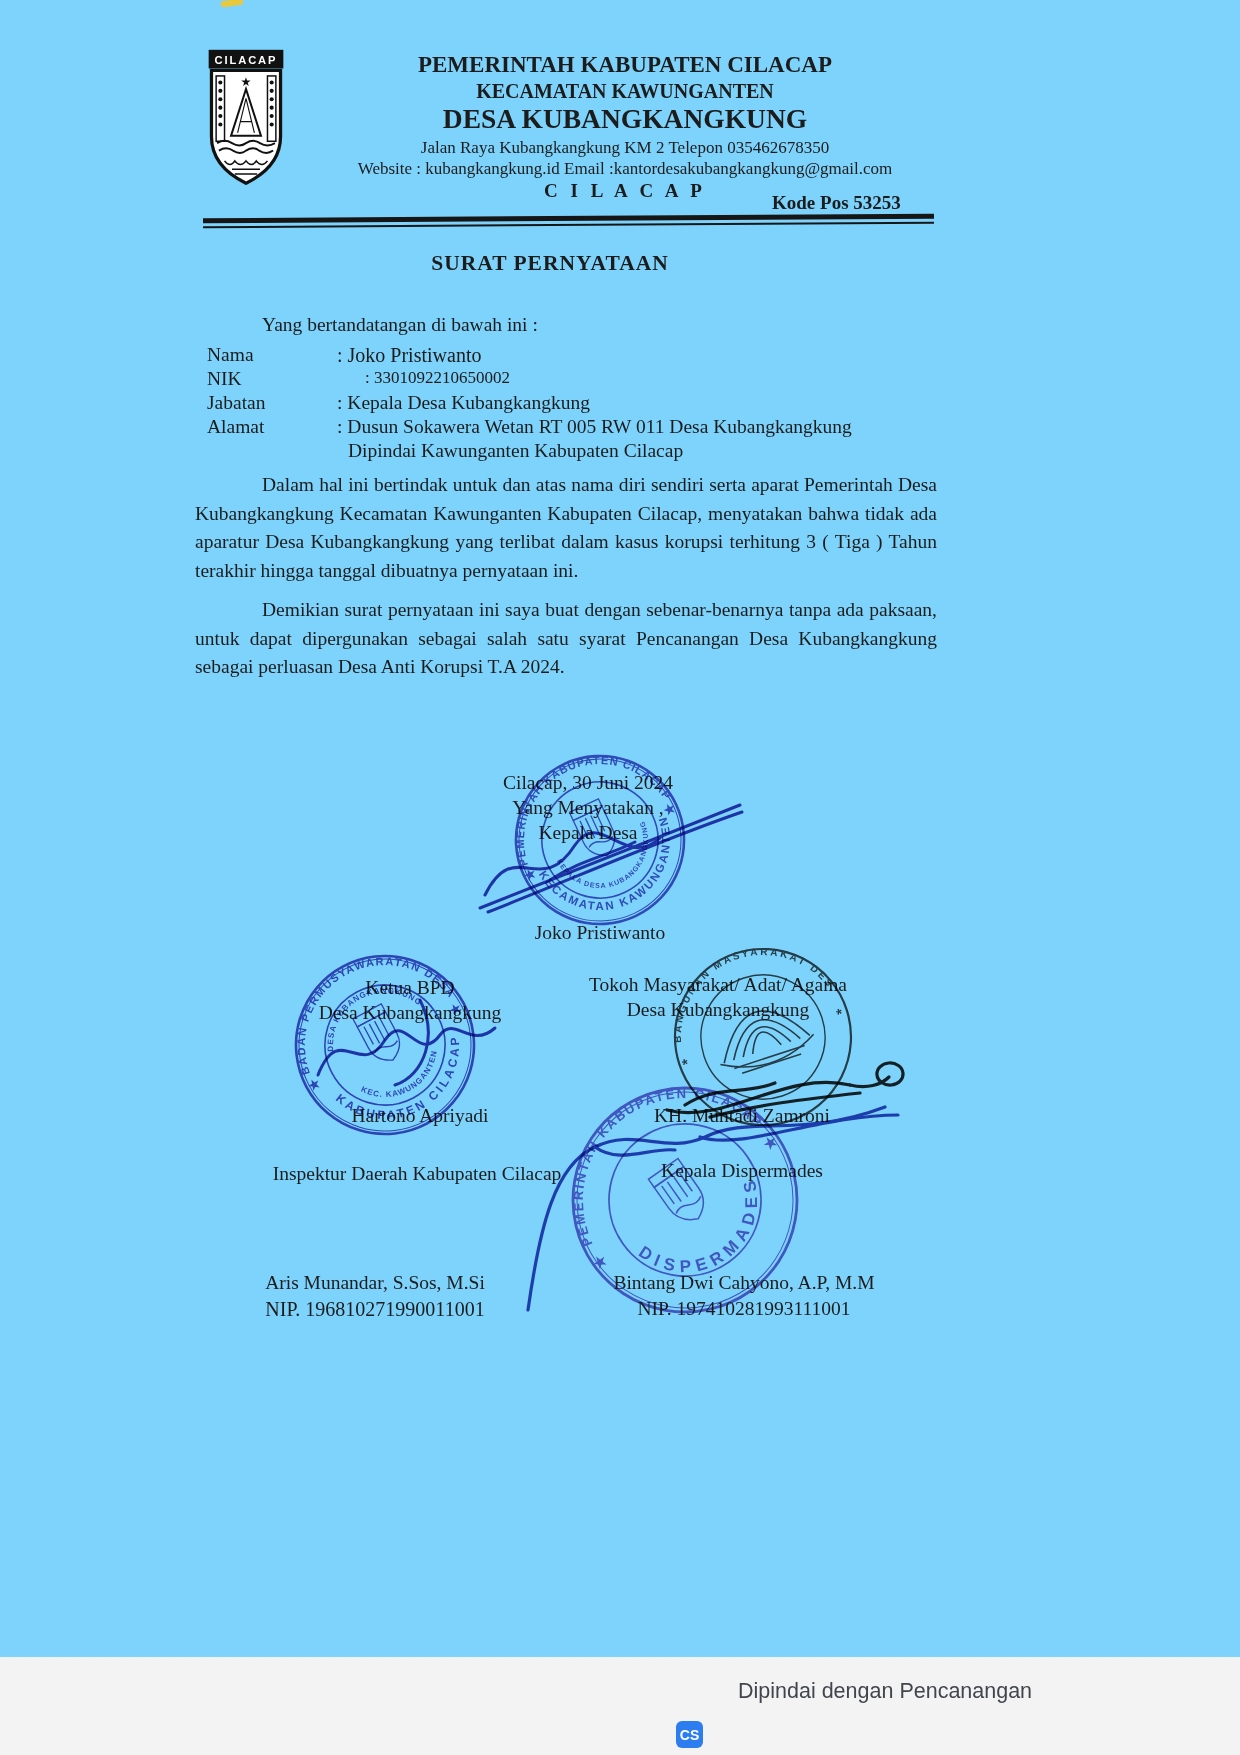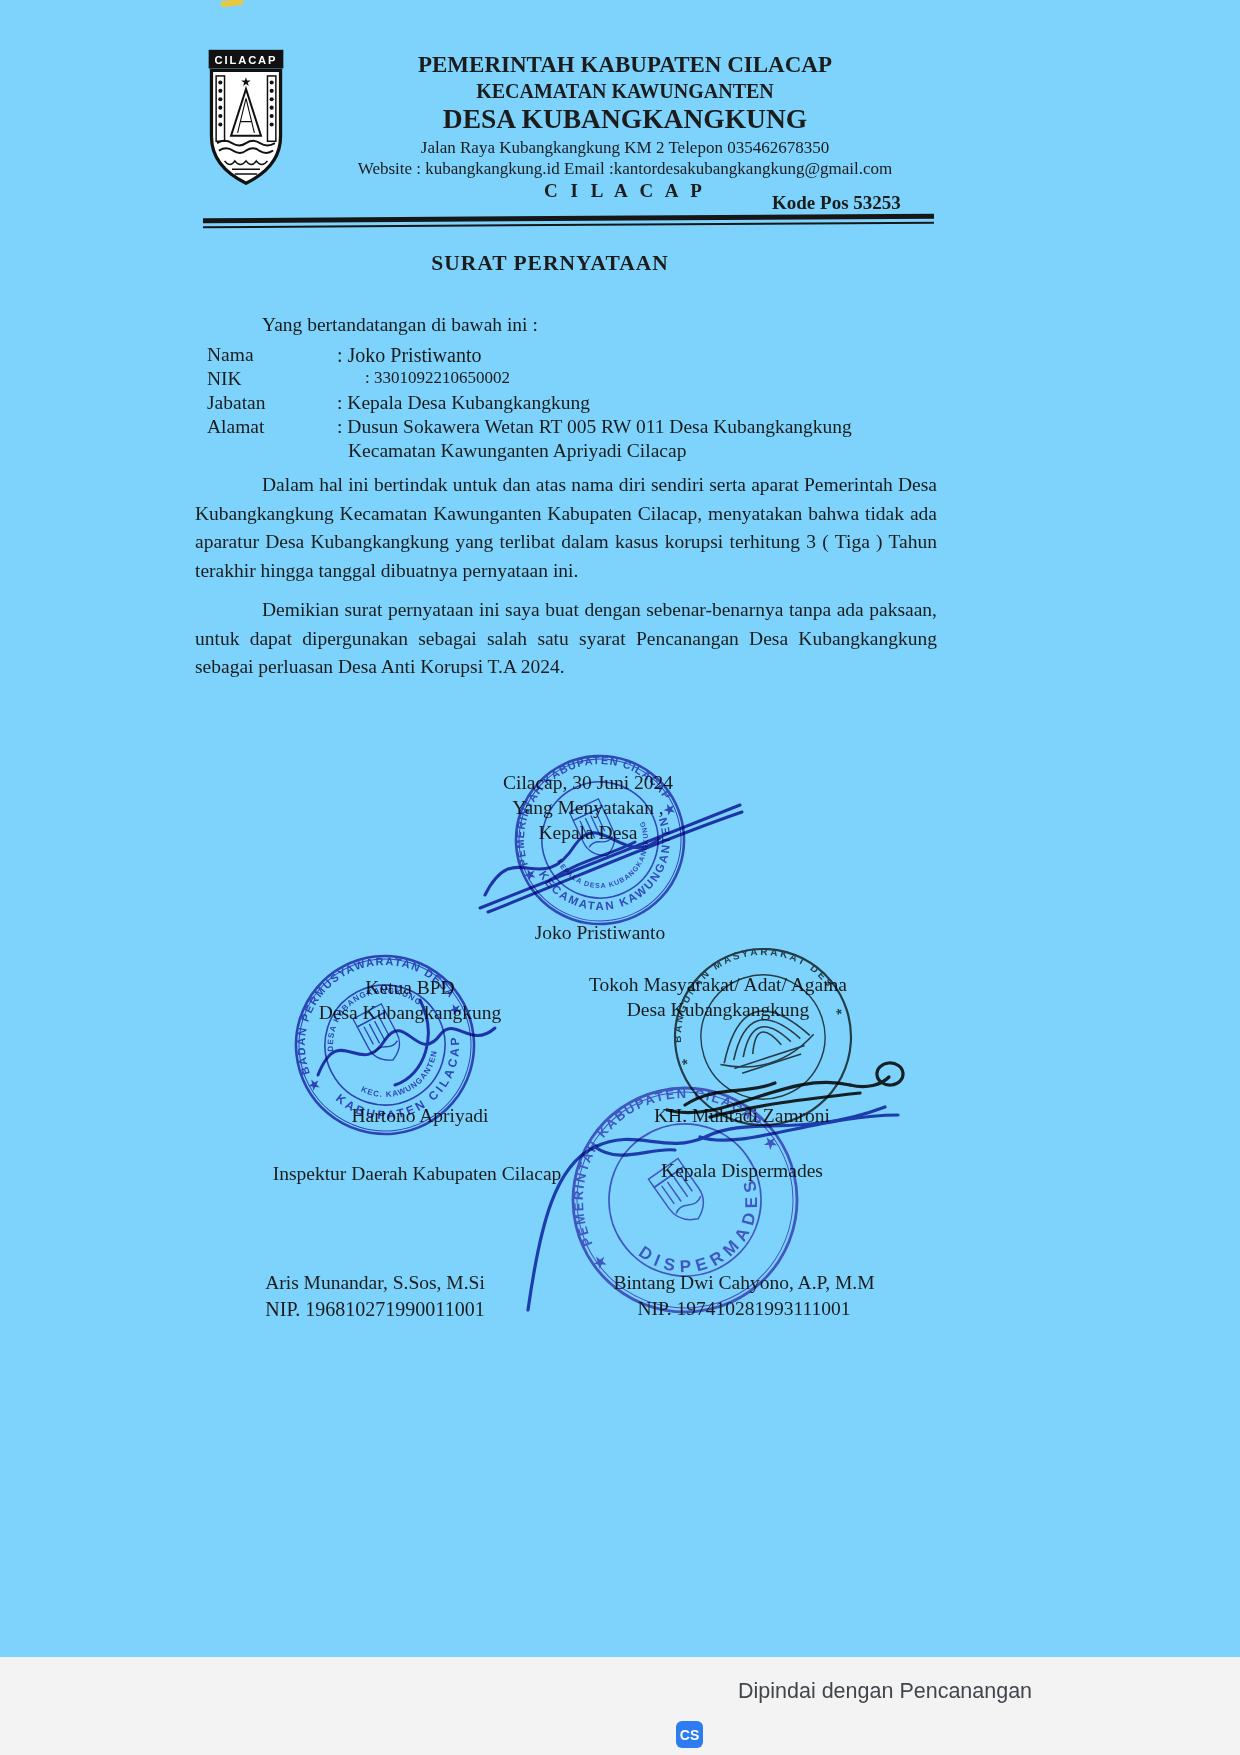--- a/index.html
+++ b/index.html
@@ -73,21 +73,21 @@
   <div class="abs" style="left:337px;top:344px;font-size:20px;">: Joko Pristiwanto</div>
 
   <div class="abs" style="left:207px;top:368px;font-size:19.5px;">NIK</div>
   <div class="abs" style="left:337px;top:368px;font-size:17px;margin-left:28px;">: 3301092210650002</div>
 
   <div class="abs" style="left:207px;top:392px;font-size:19.5px;">Jabatan</div>
   <div class="abs" style="left:337px;top:392px;font-size:19.5px;">: Kepala Desa Kubangkangkung</div>
 
   <div class="abs" style="left:207px;top:416px;font-size:19.5px;">Alamat</div>
   <div class="abs" style="left:337px;top:416px;font-size:19.5px;">: Dusun Sokawera Wetan RT 005 RW 011 Desa Kubangkangkung</div>
-  <div class="abs" style="left:348px;top:440px;font-size:19.5px;">Kecamatan Kawunganten Apriyadi Cilacap</div>
+  <div class="abs" style="left:348px;top:440px;font-size:19.5px;">Dipindai Kawunganten Kabupaten Cilacap</div>
 
   <div class="abs bodytext" style="left:195px;top:471px;width:742px;text-indent:67px;">Dalam hal ini bertindak untuk dan atas nama diri sendiri serta aparat Pemerintah Desa Kubangkangkung Kecamatan Kawunganten Kabupaten Cilacap, menyatakan bahwa tidak ada aparatur Desa Kubangkangkung yang terlibat dalam kasus korupsi terhitung 3 ( Tiga ) Tahun terakhir hingga tanggal dibuatnya pernyataan ini.</div>
   <div class="abs bodytext" style="left:195px;top:596px;width:742px;text-indent:67px;">Demikian surat pernyataan ini saya buat dengan sebenar-benarnya tanpa ada paksaan, untuk dapat dipergunakan sebagai salah satu syarat Pencanangan Desa Kubangkangkung sebagai perluasan Desa Anti Korupsi T.A 2024.</div>
 
   <div class="abs center" style="left:438px;top:770px;width:300px;font-size:19.5px;line-height:25px;">
     <div>Cilacap, 30 Juni 2024</div>
     <div>Yang Menyatakan ,</div>
     <div>Kepala Desa</div>
   </div>
   <div class="abs center" style="left:450px;top:922px;width:300px;font-size:19.5px;">Joko Pristiwanto</div>

